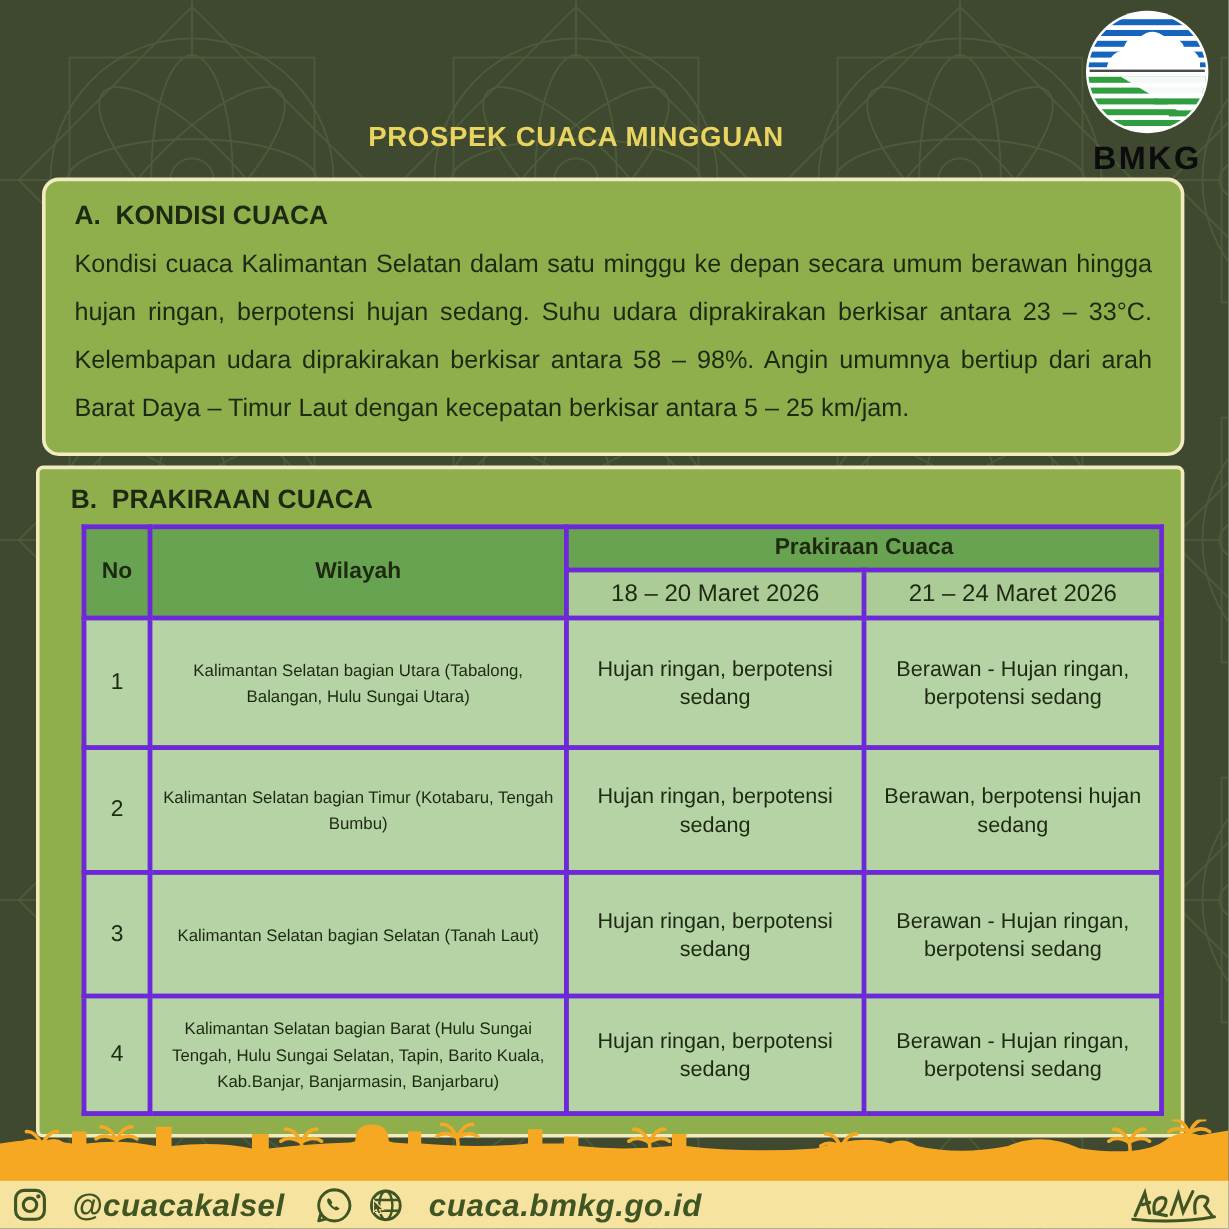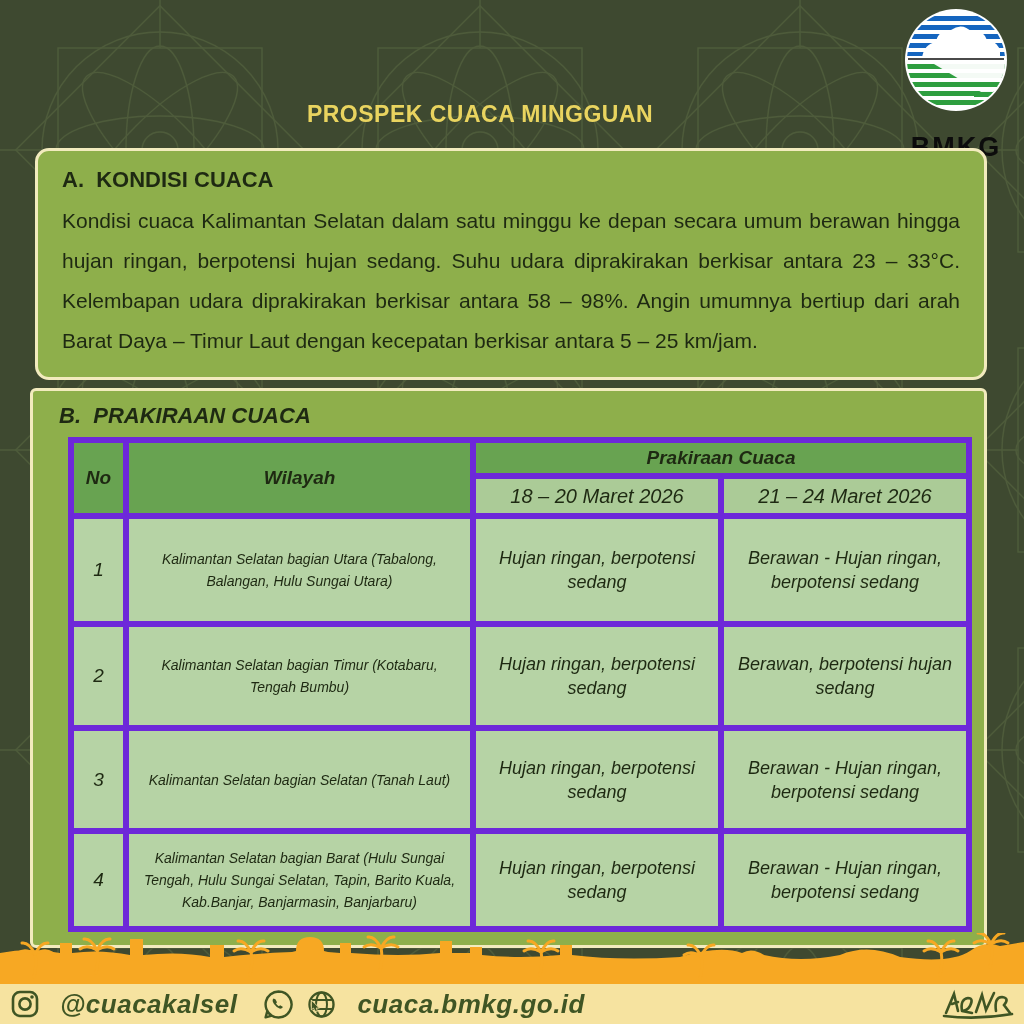--- a/index.html
+++ b/index.html
@@ -8,35 +8,35 @@
   #canvas{position:relative;width:1024px;height:1024px;background:#3E4930;overflow:hidden;}
 
   
   .bg-pattern{position:absolute;left:0;top:0;z-index:0;}
 
   
   .title-block{position:absolute;left:0;top:34px;width:960px;text-align:center;z-index:2;
                color:#E9D45F;font-weight:bold;font-size:23px;line-height:32px;letter-spacing:.5px;
                text-transform:uppercase;white-space:pre-wrap;}
   .logo-wrap{position:absolute;right:12px;top:8px;width:112px;text-align:center;z-index:2;}
-  .logo-wrap .bmkg-text{font-weight:bold;font-size:27px;color:#0c0c0c;letter-spacing:2px;margin-top:16px;}
+  .logo-wrap .bmkg-text{font-weight:bold;font-size:27px;color:#0c0c0c;letter-spacing:2px;margin-top:0;}
 
   
   .sec-box{position:absolute;background:#8EAF4B;border:3px solid #F2EBBE;box-sizing:border-box;z-index:2;}
   #section-a{left:35px;top:148px;width:952px;height:232px;border-radius:14px;padding:16px 24px 10px 24px;}
-  #section-b{left:30px;top:388px;width:957px;height:560px;border-radius:6px;padding:10px 0 0 0;font-style:italic;}
+  #section-b{left:30px;top:388px;width:957px;height:560px;border-radius:6px;padding:10px 0 0 0;}
 
   .sec-heading{font-weight:bold;font-size:22px;color:#1E2912;white-space:pre-wrap;}
   #section-b .sec-heading{padding:2px 26px 8px 26px;}
   .sec-body{font-size:21px;color:#1E2912;line-height:40px;text-align:justify;margin-top:8px;}
 
   
   table.fcast{border-collapse:collapse;margin-left:35px;table-layout:fixed;width:898px;
               font-size:18px;color:#1E2912;}
-  table.fcast td,table.fcast th{border:6px solid #6d28d9;text-align:center;vertical-align:middle;
+  table.fcast td,table.fcast th{border:4px solid #6d28d9;text-align:center;vertical-align:middle;
               padding:2px 8px;box-sizing:border-box;overflow:hidden;}
   .th-main{background:#68A351;font-weight:bold;font-size:19px;}
   .th-date{background:#ABCB97;font-weight:normal;font-size:20px;}
   .cell{background:#B6D3A5;}
   .cell.wil{font-size:14px;line-height:22px;}
   .cell.no{font-size:19px;}
   .cell.fc{font-size:18px;line-height:24px;}
   col.c-no{width:55px;} col.c-wil{width:347px;} col.c-p{width:248px;}
   tr.hr1{height:36px;} tr.hr2{height:40px;}
   tr.r1{height:108px;} tr.r2{height:104px;} tr.r3{height:103px;} tr.r4{height:98px;}

